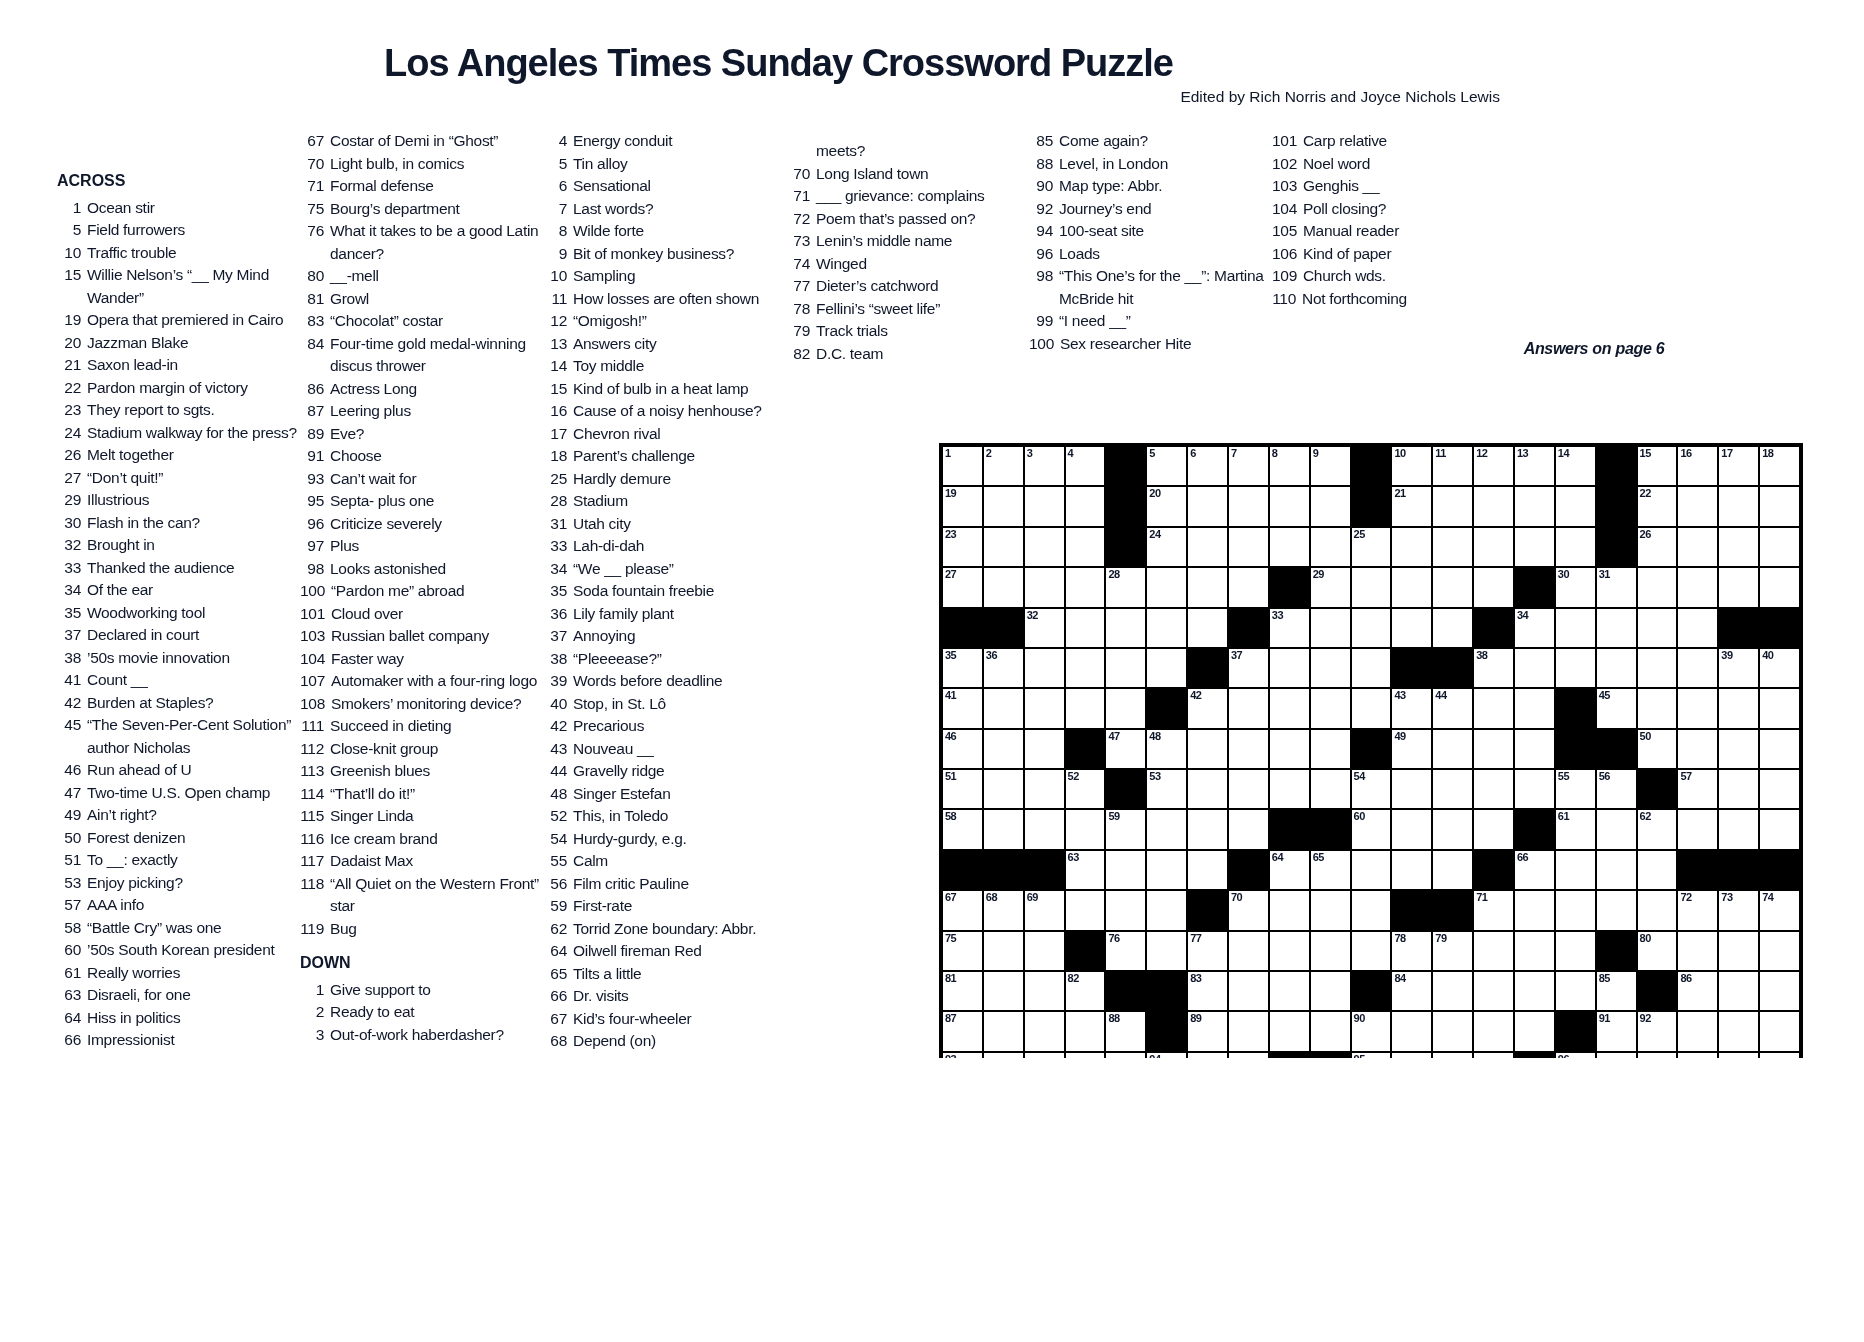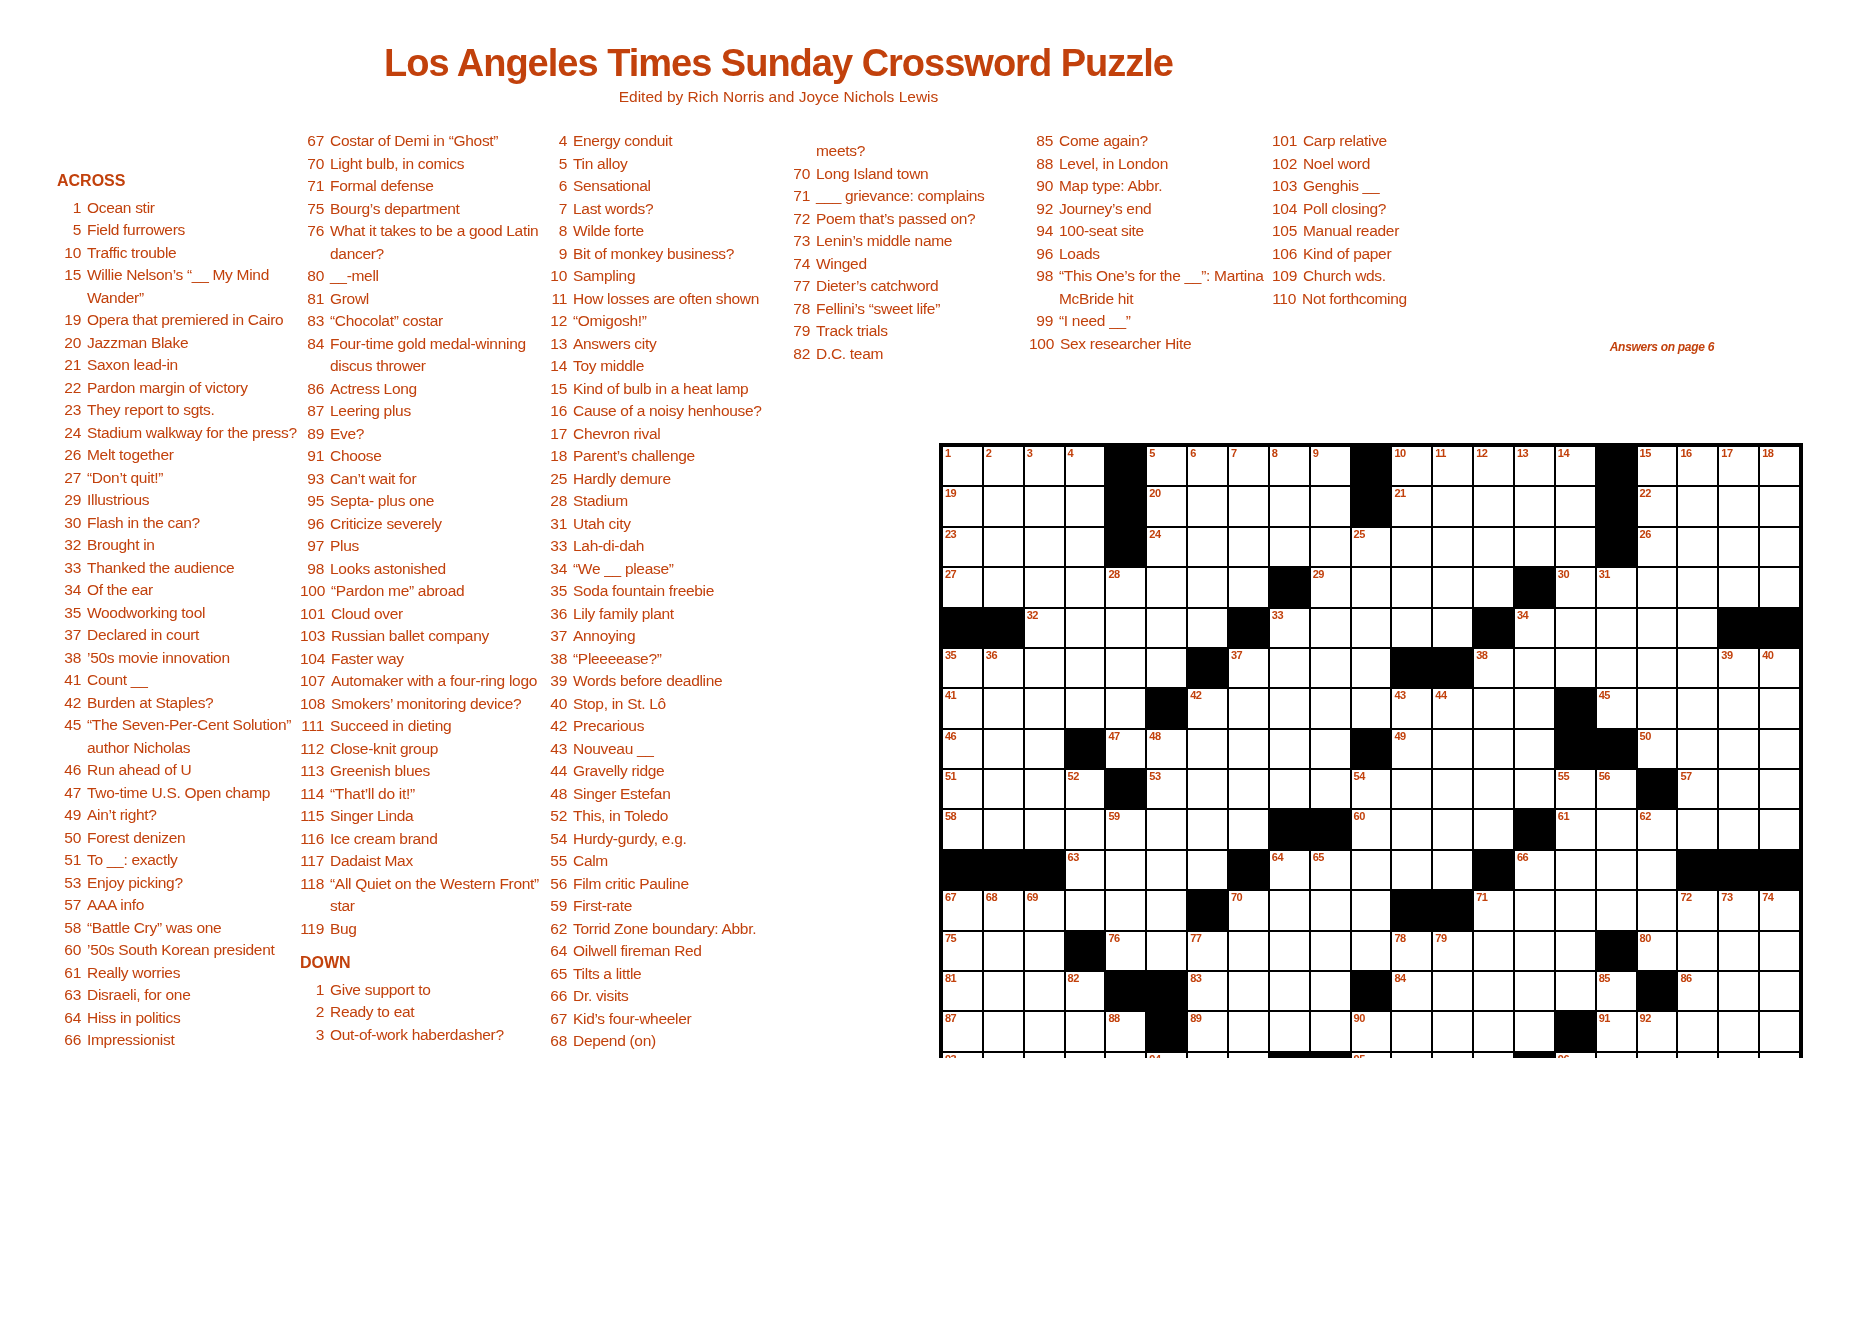--- a/index.html
+++ b/index.html
@@ -1,32 +1,32 @@
 <!DOCTYPE html>
 <html><head>
 <meta charset="utf-8">
 <style>
   html,body{margin:0;padding:0;background:#fff;}
-  .page{position:relative;width:1864px;height:1058px;background:#fff;color:#c2410c;
+  .page{position:relative;width:1864px;height:1058px;background:#fff;color:#0f172a;
         font-family:"Liberation Sans",sans-serif;overflow:hidden;}
   .title{position:absolute;left:57px;top:42px;width:1443px;text-align:center;
          font-size:38px;font-weight:bold;letter-spacing:-1px;}
-  .subtitle{position:absolute;left:57px;top:88px;width:1443px;text-align:center;
+  .subtitle{position:absolute;left:57px;top:88px;width:1443px;text-align:right;
             font-size:15.5px;}
   .byline{position:absolute;left:57px;top:128px;width:260px;font-weight:bold;
           font-size:17px;letter-spacing:-0.3px;}
   .clue-col{position:absolute;width:242px;font-size:15.5px;line-height:22.5px;
             letter-spacing:-0.3px;}
   .section-header{font-weight:bold;font-size:16px;margin:12px 0 4px;letter-spacing:0;}
   .section-header.first{margin:0 0 4px;}
   .clue{display:flex;}
   .clue .num{flex:0 0 30px;text-align:right;padding-right:6px;box-sizing:border-box;}
   .clue .txt{flex:1;}
-  .answers-note{position:absolute;left:1474px;top:340px;width:240px;text-align:right;
-                font-weight:bold;font-style:italic;font-size:12px;letter-spacing:-0.3px;}
+  .answers-note{position:absolute;left:1474px;top:340px;width:240px;text-align:center;
+                font-weight:bold;font-style:italic;font-size:16px;letter-spacing:-0.3px;}
   .grid{position:absolute;left:939px;top:443px;width:864px;height:854px;
         border:3px solid #000;box-sizing:border-box;display:grid;
         grid-template-columns:repeat(21,1fr);grid-template-rows:repeat(21,1fr);
         background:#fff;}
   .cell{border:1px solid #000;position:relative;background:#fff;}
   .cell.black{background:#000;}
   .cell .cnum{position:absolute;top:0;left:2px;font-size:11px;font-weight:bold;
               line-height:13px;letter-spacing:-0.5px;}
 </style>
 </head>

